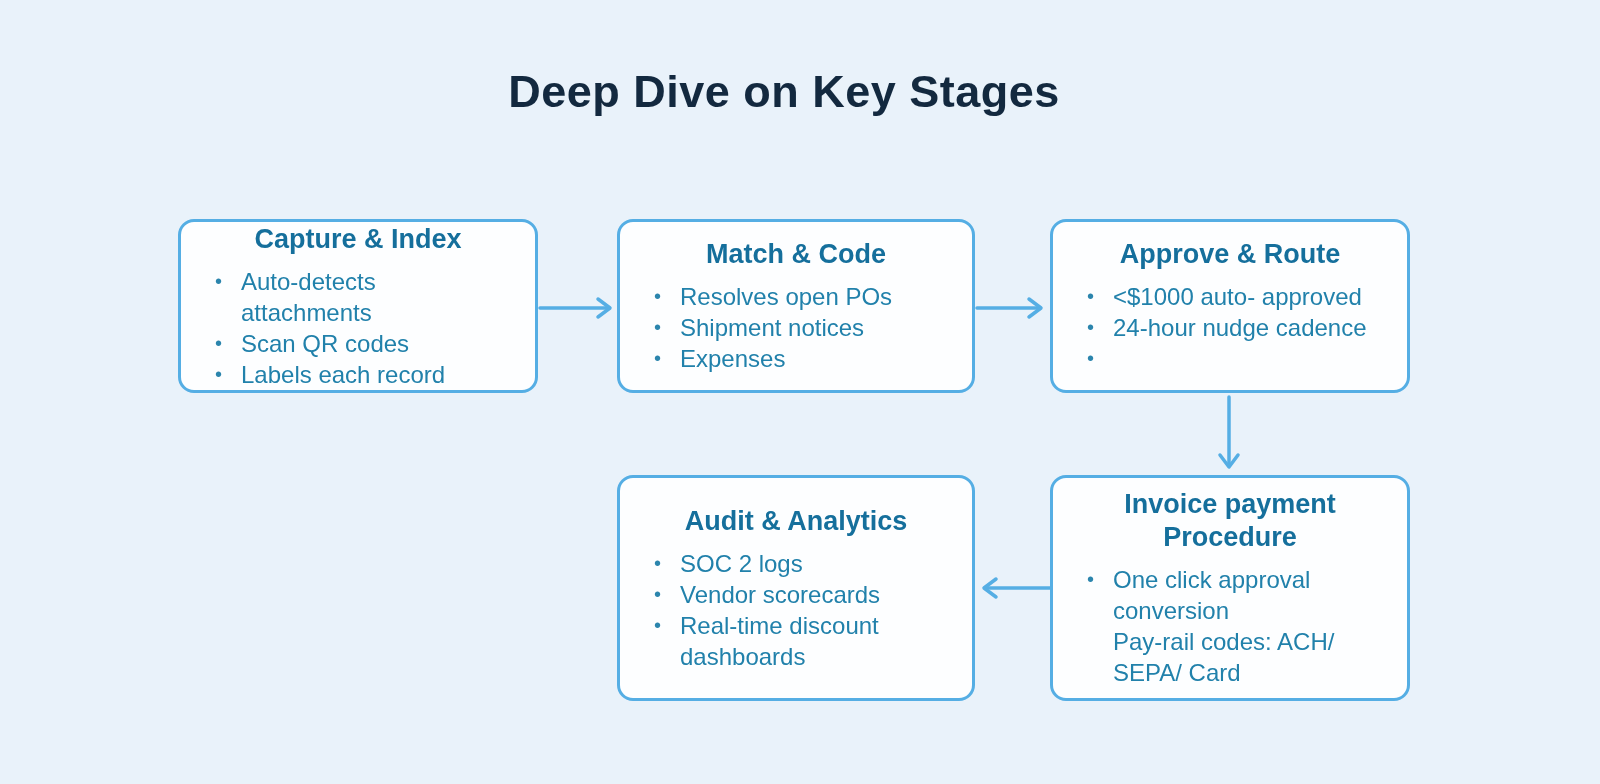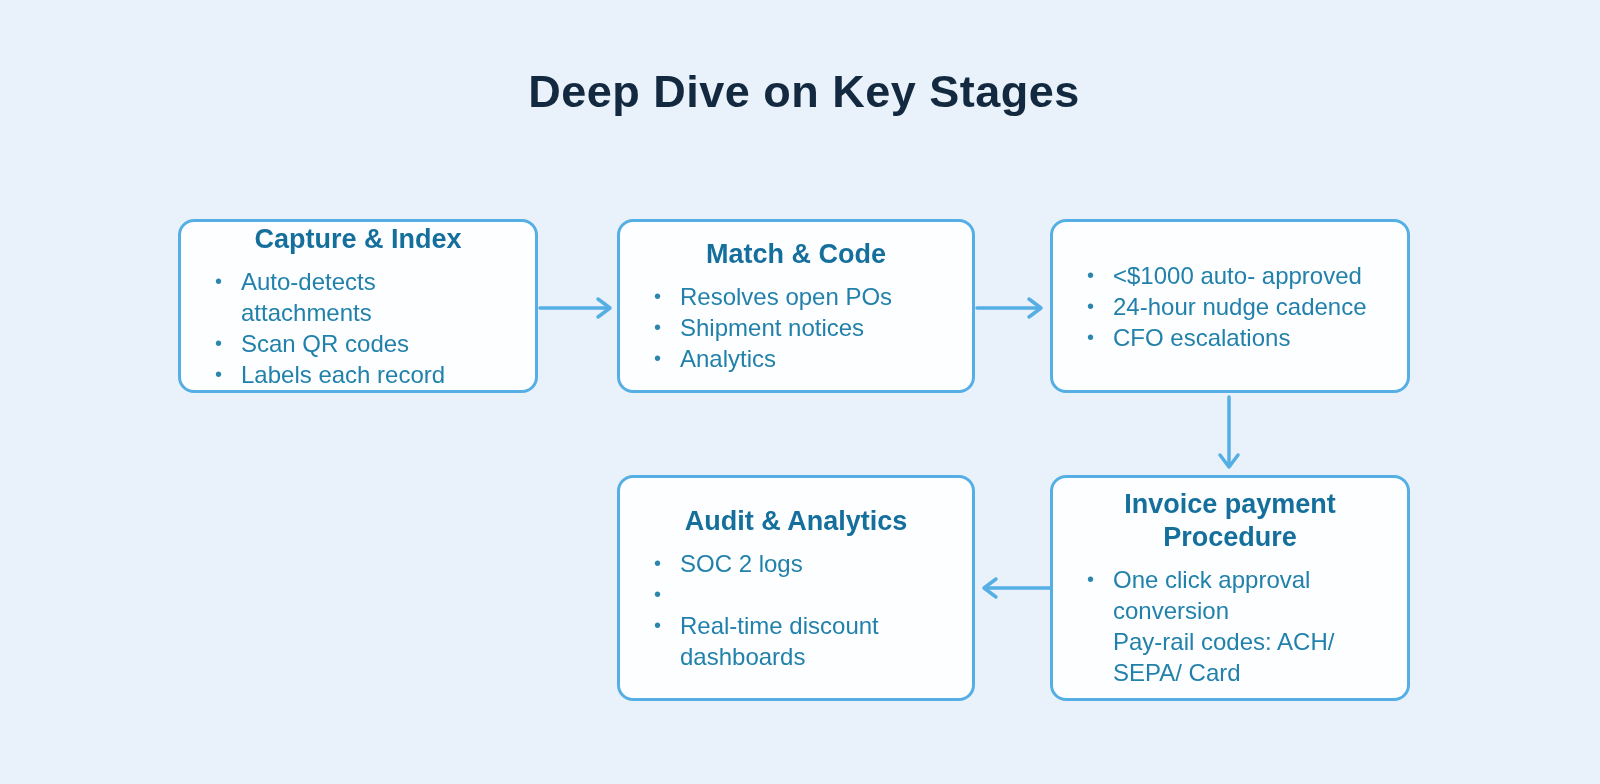--- a/index.html
+++ b/index.html
@@ -7,21 +7,20 @@
     width:1600px;height:784px;overflow:hidden;position:relative;
     background:#e9f2fa;
     font-family:"Liberation Sans", sans-serif;
   }
   .canvas{position:absolute;inset:0;}
   .page-title{
     position:absolute;top:66px;left:0;width:1568px;
     text-align:center;margin:0;
     font-size:45px;font-weight:700;letter-spacing:.5px;
     color:#13293f;
-    padding-left:20px;
   }
   .node{
     position:absolute;box-sizing:border-box;
     background:#fdfeff;
     border:3px solid #55aee4;border-radius:16px;
     display:flex;flex-direction:column;justify-content:center;
     padding:10px 22px;
   }
   .node h2{
     margin:0 0 10px 0;text-align:center;
@@ -75,38 +74,38 @@
       <li>
           <span class="dot">•</span>
           <span>Resolves open POs</span>
         </li>
       <li>
           <span class="dot">•</span>
           <span>Shipment notices</span>
         </li>
       <li>
           <span class="dot">•</span>
-          <span>Analytics</span>
+          <span>Expenses</span>
         </li>
     </ul>
   </section>
 
   <section class="node" id="node-approve">
+    <h2>Approve &amp; Route</h2>
     <ul>
       <li>
           <span class="dot">•</span>
           <span>&lt;$1000 auto- approved</span>
         </li>
       <li>
           <span class="dot">•</span>
           <span>24-hour nudge cadence</span>
         </li>
       <li>
           <span class="dot">•</span>
-          <span>CFO escalations</span>
         </li>
     </ul>
   </section>
 
   <section class="node" id="node-invoice">
     <h2>Invoice payment Procedure</h2>
     <ul>
       <li>
           <span class="dot">•</span>
           <span>One click approval conversion</span>
@@ -120,20 +119,21 @@
 
   <section class="node" id="node-audit">
     <h2>Audit &amp; Analytics</h2>
     <ul>
       <li>
           <span class="dot">•</span>
           <span>SOC 2 logs</span>
         </li>
       <li>
           <span class="dot">•</span>
+          <span>Vendor scorecards</span>
         </li>
       <li>
           <span class="dot">•</span>
           <span>Real-time discount dashboards</span>
         </li>
     </ul>
   </section>
 
   <svg class="arrow" style="left:540px;top:296px;" width="76" height="24" aria-hidden="true">
     <line x1="0" y1="12" x2="68" y2="12"></line>

